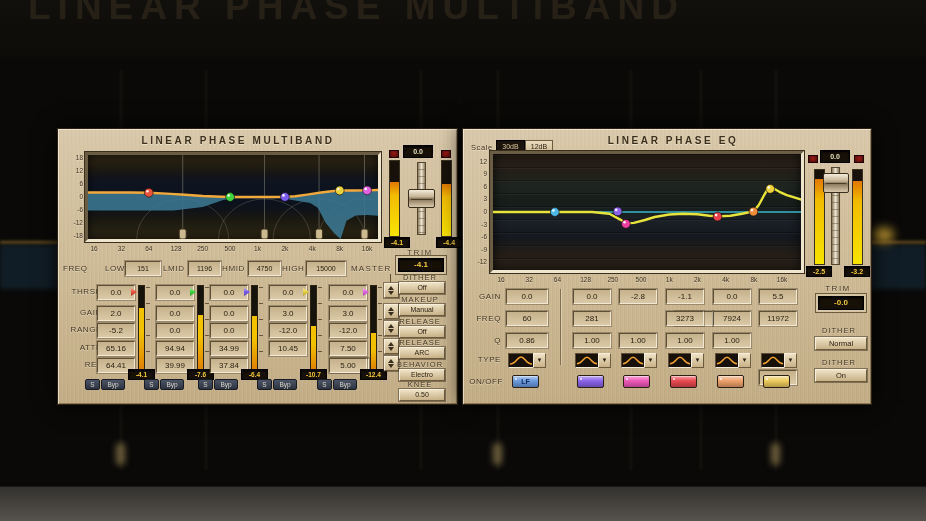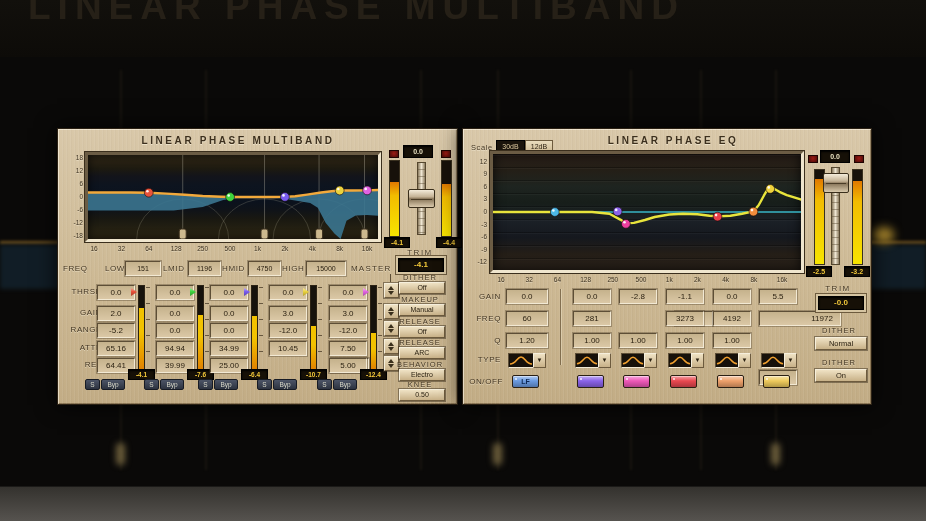--- a/index.html
+++ b/index.html
@@ -216,21 +216,21 @@
       <div class="blackbox" style="left:31px;top:84px;width:25px;height:9px;line-height:9px;font-size:6.5px;">-7.6</div>
       <div class="sbtn" style="left:-12px;top:94px;width:13px;height:9px;">S</div>
       <div class="sbtn" style="left:4px;top:94px;width:22px;height:9px;">Byp</div>
     </div>
 
     <div class="band" style="left:152px;top:156px;">
       <div class="vbox" style="left:0;top:0;width:36px;">0.0</div>
       <div class="vbox" style="left:0;top:21px;width:36px;">0.0</div>
       <div class="vbox" style="left:0;top:38px;width:36px;">0.0</div>
       <div class="vbox" style="left:0;top:56px;width:36px;">34.99</div>
-      <div class="vbox" style="left:0;top:73px;width:36px;">25.00</div>
+      <div class="vbox" style="left:0;top:73px;width:36px;">37.84</div>
       <div class="tarrow" style="background-color: rgb(122, 92, 240); background-image: linear-gradient(rgba(255, 255, 255, 0.5), rgba(255, 255, 255, 0) 45%, rgba(0, 0, 0, 0.25));"></div>
       <div class="fbar" style="background:linear-gradient(180deg,#16120c 0 36%,#f2c200 36% 62%,#e08000 100%);"></div>
       <div class="bticks"></div>
       <div class="blackbox" style="left:31px;top:84px;width:25px;height:9px;line-height:9px;font-size:6.5px;">-6.4</div>
       <div class="sbtn" style="left:-12px;top:94px;width:13px;height:9px;">S</div>
       <div class="sbtn" style="left:4px;top:94px;width:22px;height:9px;">Byp</div>
     </div>
 
     <div class="band" style="left:211px;top:156px;">
       <div class="vbox" style="left:0;top:0;width:36px;">0.0</div>
@@ -357,24 +357,24 @@
     <div class="vbox" style="left:110px;top:160px;width:36px;">0.0</div>
     <div class="vbox" style="left:156px;top:160px;width:36px;">-2.8</div>
     <div class="vbox" style="left:203px;top:160px;width:36px;">-1.1</div>
     <div class="vbox" style="left:250px;top:160px;width:36px;">0.0</div>
     <div class="vbox" style="left:296px;top:160px;width:36px;">5.5</div>
 
     <div class="vbox" style="left:43px;top:182px;width:40px;">60</div>
     <div class="vbox" style="left:110px;top:182px;width:36px;">281</div>
     <div class="vbox" style="left:172px;top:182px;width:36px;margin-left:40px;">345</div>
     <div class="vbox" style="left:203px;top:182px;width:36px;">3273</div>
-    <div class="vbox" style="left:250px;top:182px;width:36px;">4192</div>
-    <div class="vbox" style="left:296px;top:182px;width:36px;padding-left:44px;">11972</div>
-
-    <div class="vbox" style="left:43px;top:204px;width:40px;">1.20</div>
+    <div class="vbox" style="left:250px;top:182px;width:36px;">7924</div>
+    <div class="vbox" style="left:296px;top:182px;width:36px;">11972</div>
+
+    <div class="vbox" style="left:43px;top:204px;width:40px;">0.86</div>
     <div class="vbox" style="left:110px;top:204px;width:36px;">1.00</div>
     <div class="vbox" style="left:156px;top:204px;width:36px;">1.00</div>
     <div class="vbox" style="left:203px;top:204px;width:36px;">1.00</div>
     <div class="vbox" style="left:250px;top:204px;width:36px;">1.00</div>
     <div class="vbox" style="left:296px;top:204px;width:36px;margin-top:37px;">0.90</div>
 
     <div class="typebox" style="left:45px;top:224px;width:24px;">
         <svg width="24" height="13" viewBox="0 0 24 13">
           <path d="M1,10 C7,10 8,3 12,3 C16,3 17,10 23,10" stroke="#f0a030" fill="none" stroke-width="1.6"></path>
         </svg>

